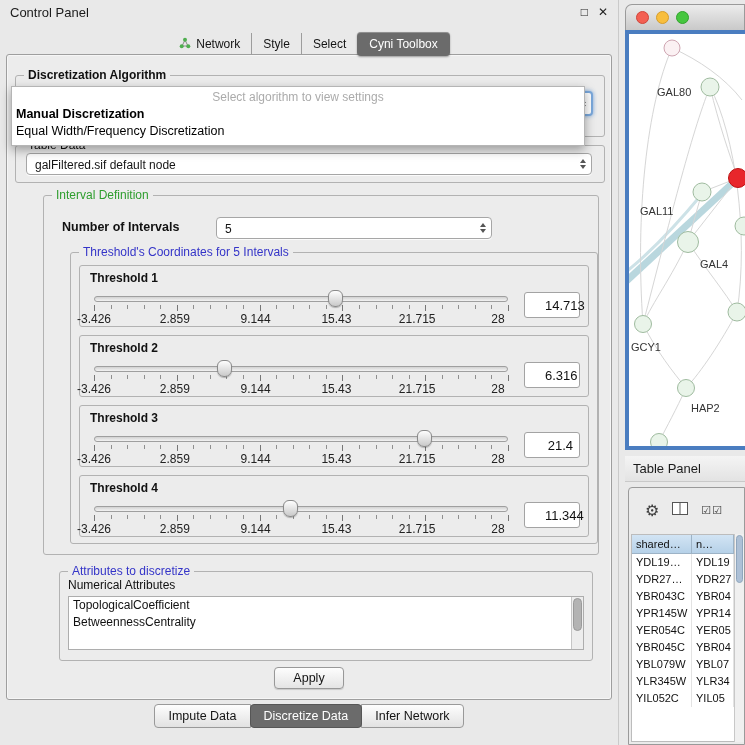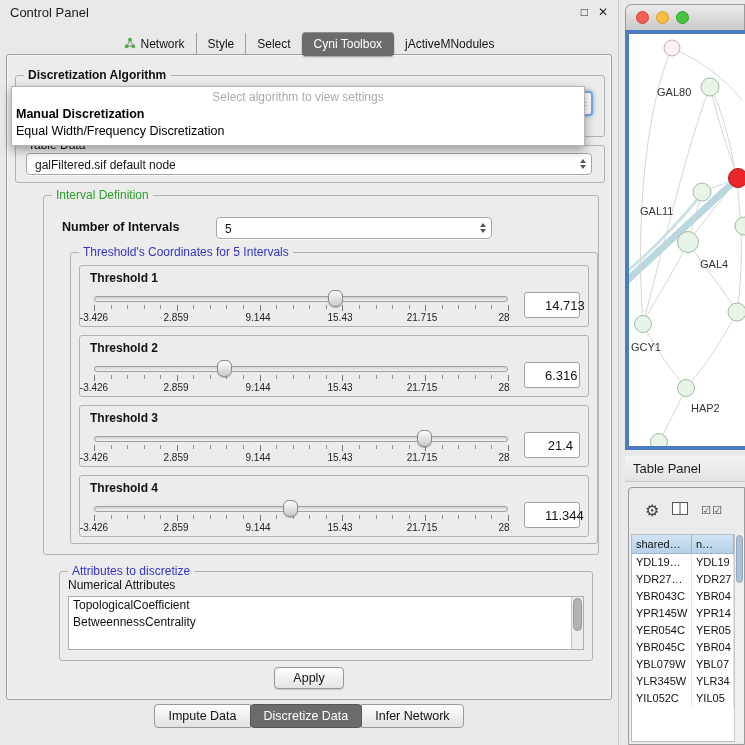--- a/index.html
+++ b/index.html
@@ -55,21 +55,21 @@
   .th-row{display:flex;align-items:center;padding:0 8px 0 14px;gap:12px;}
   .slider{position:relative;flex:1;height:38px;}
   .track{position:absolute;left:0;right:4px;top:10px;height:4px;background:linear-gradient(#d2d2d2,#f3f3f3);
          border:1px solid #9f9f9f;border-radius:3px;}
   .thumb{position:absolute;top:4px;width:13px;height:15px;margin-left:-7px;
          background:linear-gradient(#fefefe,#c9c9c9);border:1px solid #8a8a8a;
          border-radius:6px 6px 7px 7px;box-shadow:0 1px 1px rgba(0,0,0,.25);}
   .ticks{position:absolute;left:0;right:4px;top:19px;height:7px;}
   .tick{position:absolute;top:0;width:1px;height:4px;background:#8f8f8f;}
   .tick.major{height:6px;background:#777;}
-  .scale{position:absolute;left:0;right:8px;top:26px;height:11px;font-size:10px;color:#222;}
+  .scale{position:absolute;left:0;right:14px;top:26px;height:11px;font-size:12px;color:#222;}
   .scale span{position:absolute;transform:translateX(-50%);white-space:nowrap;}
   .val-box{width:56px;height:26px;line-height:26px;background:#fff;border:1px solid #a3a3a3;border-radius:3px;
            text-align:right;padding-right:6px;font-size:13px;box-sizing:border-box;flex:0 0 auto;padding-left:20px;}
 
   
   .attr-sub{position:absolute;left:8px;top:6px;font-weight:normal;font-size:12px;}
   .list{position:absolute;left:8px;right:8px;top:24px;height:54px;background:#fff;border:1px solid #adadad;
         overflow:hidden;box-sizing:border-box;}
   .list-item{font-size:12px;line-height:17px;padding-left:4px;white-space:nowrap;}
   .vsb{position:absolute;right:0;top:0;bottom:0;width:11px;background:#ededed;border-left:1px solid #c6c6c6;}
@@ -152,23 +152,20 @@
         <span>Network</span>
       </div>
       <div class="tab light">
           <span>Style</span>
         </div>
       <div class="tab light">
           <span>Select</span>
         </div>
       <div class="tab sel">
           <span>Cyni Toolbox</span>
-        </div>
-      <div class="tab light">
-          <span>jActiveMNodules</span>
         </div>
     </div>
 
     <div class="panel">
 
       <div class="group" style="left:8px;top:20px;width:590px;height:62px;">
         <span class="gtitle bold">Discretization Algorithm</span>
       </div>
       <div class="combo focused" style="left:18px;top:36px;width:568px;height:25px;z-index:10;">
         <span class="arrows">

